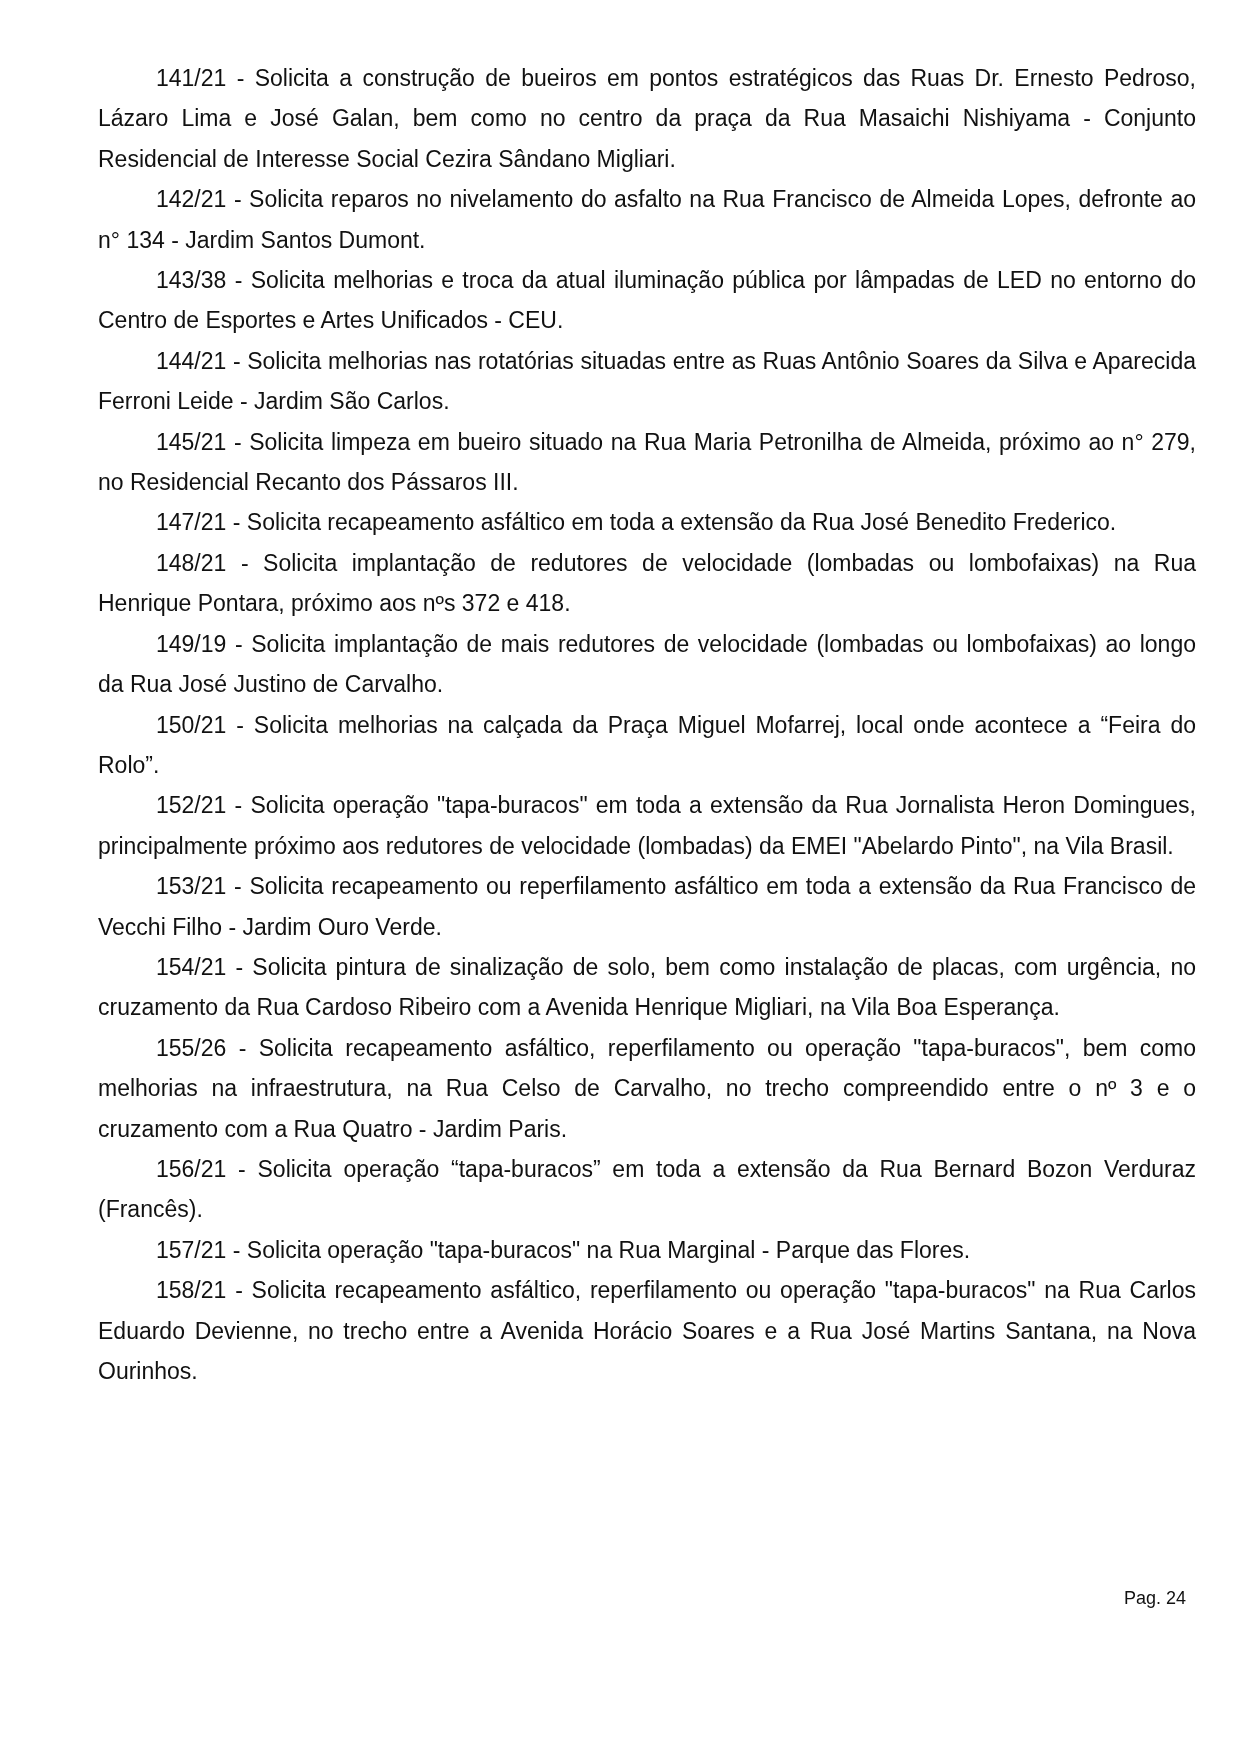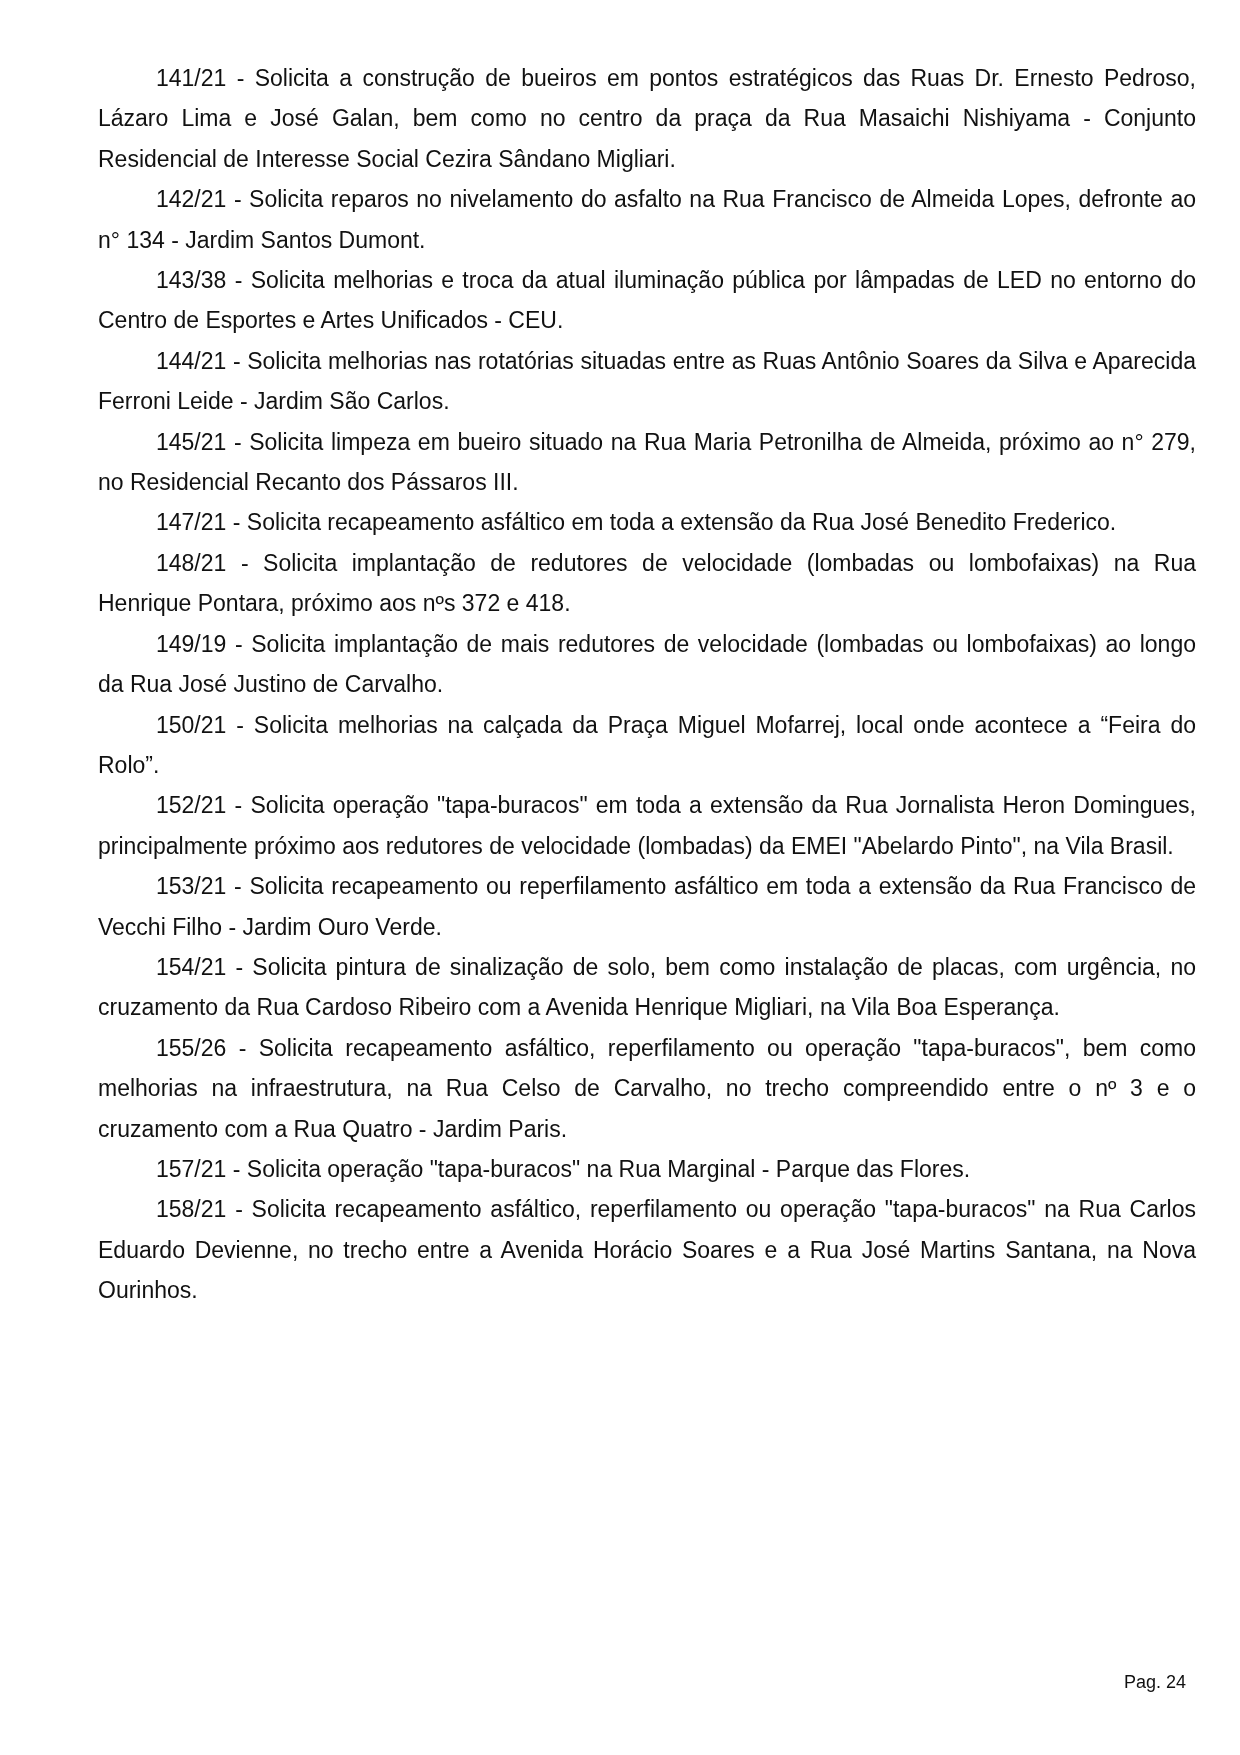--- a/index.html
+++ b/index.html
@@ -5,38 +5,39 @@
   html, body { margin: 0; padding: 0; background: #ffffff; }
   body { width: 1240px; height: 1755px; position: relative; overflow: hidden; }
   .page {
     position: absolute; left: 98px; top: 58px; width: 1098px;
     font-family: "Liberation Sans", sans-serif;
     font-size: 23px; line-height: 40.4px; color: #111111;
   }
   .para { margin: 0; text-align: justify; text-indent: 58px; }
   .para .num { font-weight: normal; }
   .pagenum {
-    position: absolute; left: 1124px; top: 1672px;
+    position: absolute; left: 1124px; top: 1588px;
     font-family: "Liberation Sans", sans-serif; font-size: 18px; color: #111111;
   }
 </style>
 </head>
 <body>
 
 <div class="page">
   <p class="para"><span class="num">141/21</span><span> - Solicita a construção de bueiros em pontos estratégicos das Ruas Dr. Ernesto Pedroso, Lázaro Lima e José Galan, bem como no centro da praça da Rua Masaichi Nishiyama - Conjunto Residencial de Interesse Social Cezira Sândano Migliari.</span></p>
   <p class="para"><span class="num">142/21</span><span> - Solicita reparos no nivelamento do asfalto na Rua Francisco de Almeida Lopes, defronte ao n° 134 - Jardim Santos Dumont.</span></p>
   <p class="para"><span class="num">143/38</span><span> - Solicita melhorias e troca da atual iluminação pública por lâmpadas de LED no entorno do Centro de Esportes e Artes Unificados - CEU.</span></p>
   <p class="para"><span class="num">144/21</span><span> - Solicita melhorias nas rotatórias situadas entre as Ruas Antônio Soares da Silva e Aparecida Ferroni Leide - Jardim São Carlos.</span></p>
   <p class="para"><span class="num">145/21</span><span> - Solicita limpeza em bueiro situado na Rua Maria Petronilha de Almeida, próximo ao n° 279, no Residencial Recanto dos Pássaros III.</span></p>
   <p class="para"><span class="num">147/21</span><span> - Solicita recapeamento asfáltico em toda a extensão da Rua José Benedito Frederico.</span></p>
   <p class="para"><span class="num">148/21</span><span> - Solicita implantação de redutores de velocidade (lombadas ou lombofaixas) na Rua Henrique Pontara, próximo aos nºs 372 e 418.</span></p>
   <p class="para"><span class="num">149/19</span><span> - Solicita implantação de mais redutores de velocidade (lombadas ou lombofaixas) ao longo da Rua José Justino de Carvalho.</span></p>
   <p class="para"><span class="num">150/21</span><span> - Solicita melhorias na calçada da Praça Miguel Mofarrej, local onde acontece a “Feira do Rolo”.</span></p>
   <p class="para"><span class="num">152/21</span><span> - Solicita operação "tapa-buracos" em toda a extensão da Rua Jornalista Heron Domingues, principalmente próximo aos redutores de velocidade (lombadas) da EMEI "Abelardo Pinto", na Vila Brasil.</span></p>
   <p class="para"><span class="num">153/21</span><span> - Solicita recapeamento ou reperfilamento asfáltico em toda a extensão da Rua Francisco de Vecchi Filho - Jardim Ouro Verde.</span></p>
   <p class="para"><span class="num">154/21</span><span> - Solicita pintura de sinalização de solo, bem como instalação de placas, com urgência, no cruzamento da Rua Cardoso Ribeiro com a Avenida Henrique Migliari, na Vila Boa Esperança.</span></p>
   <p class="para"><span class="num">155/26</span><span> - Solicita recapeamento asfáltico, reperfilamento ou operação "tapa-buracos", bem como melhorias na infraestrutura, na Rua Celso de Carvalho, no trecho compreendido entre o nº 3 e o cruzamento com a Rua Quatro - Jardim Paris.</span></p>
+  <p class="para"><span class="num">156/21</span><span> - Solicita operação “tapa-buracos” em toda a extensão da Rua Bernard Bozon Verduraz (Francês).</span></p>
   <p class="para"><span class="num">157/21</span><span> - Solicita operação "tapa-buracos" na Rua Marginal - Parque das Flores.</span></p>
   <p class="para"><span class="num">158/21</span><span> - Solicita recapeamento asfáltico, reperfilamento ou operação "tapa-buracos" na Rua Carlos Eduardo Devienne, no trecho entre a Avenida Horácio Soares e a Rua José Martins Santana, na Nova Ourinhos.</span></p>
 </div>
 
 <div class="pagenum">Pag. 24</div>
 
 </body></html>

